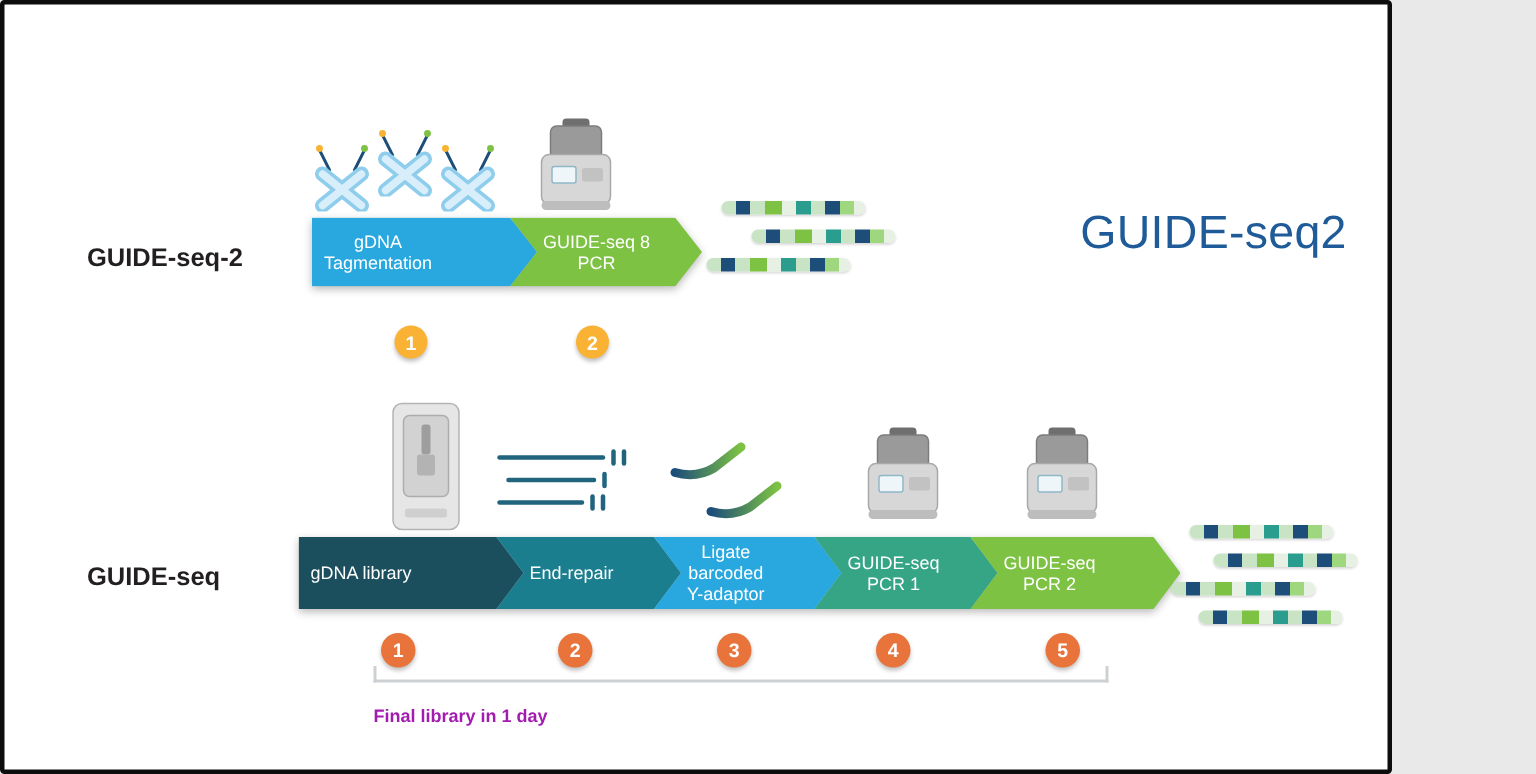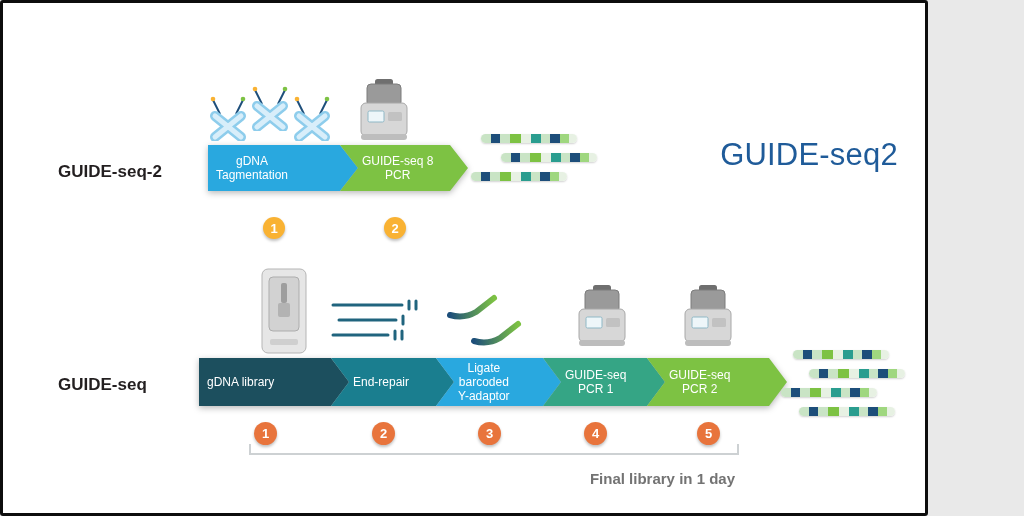--- a/index.html
+++ b/index.html
@@ -38,21 +38,21 @@
     box-shadow:0 1px 2px rgba(0,0,0,.18);
   }
   .headline{
     position:absolute;text-align:center;font-size:31px;line-height:40px;font-weight:500;
     letter-spacing:.2px;
   }
   .bracket{
     position:absolute;height:9px;
     border-left:2px solid #cdd1d3;border-right:2px solid #cdd1d3;border-bottom:2px solid #cdd1d3;
   }
-  .footer-note{position:absolute;text-align:right;font-size:15px;font-weight:700;color:#737373;}
+  .footer-note{position:absolute;text-align:left;font-size:12px;font-weight:700;color:#a21caf;}
   .icon{position:absolute;line-height:0;}
 </style>
 </head>
 <body>
 
 <div class="stage">
 
   <div class="row-label" style="left:55px;top:159px">GUIDE-seq-2</div>
 
   <div class="icon" style="left:205px;top:80px;width:128px;height:62px">

